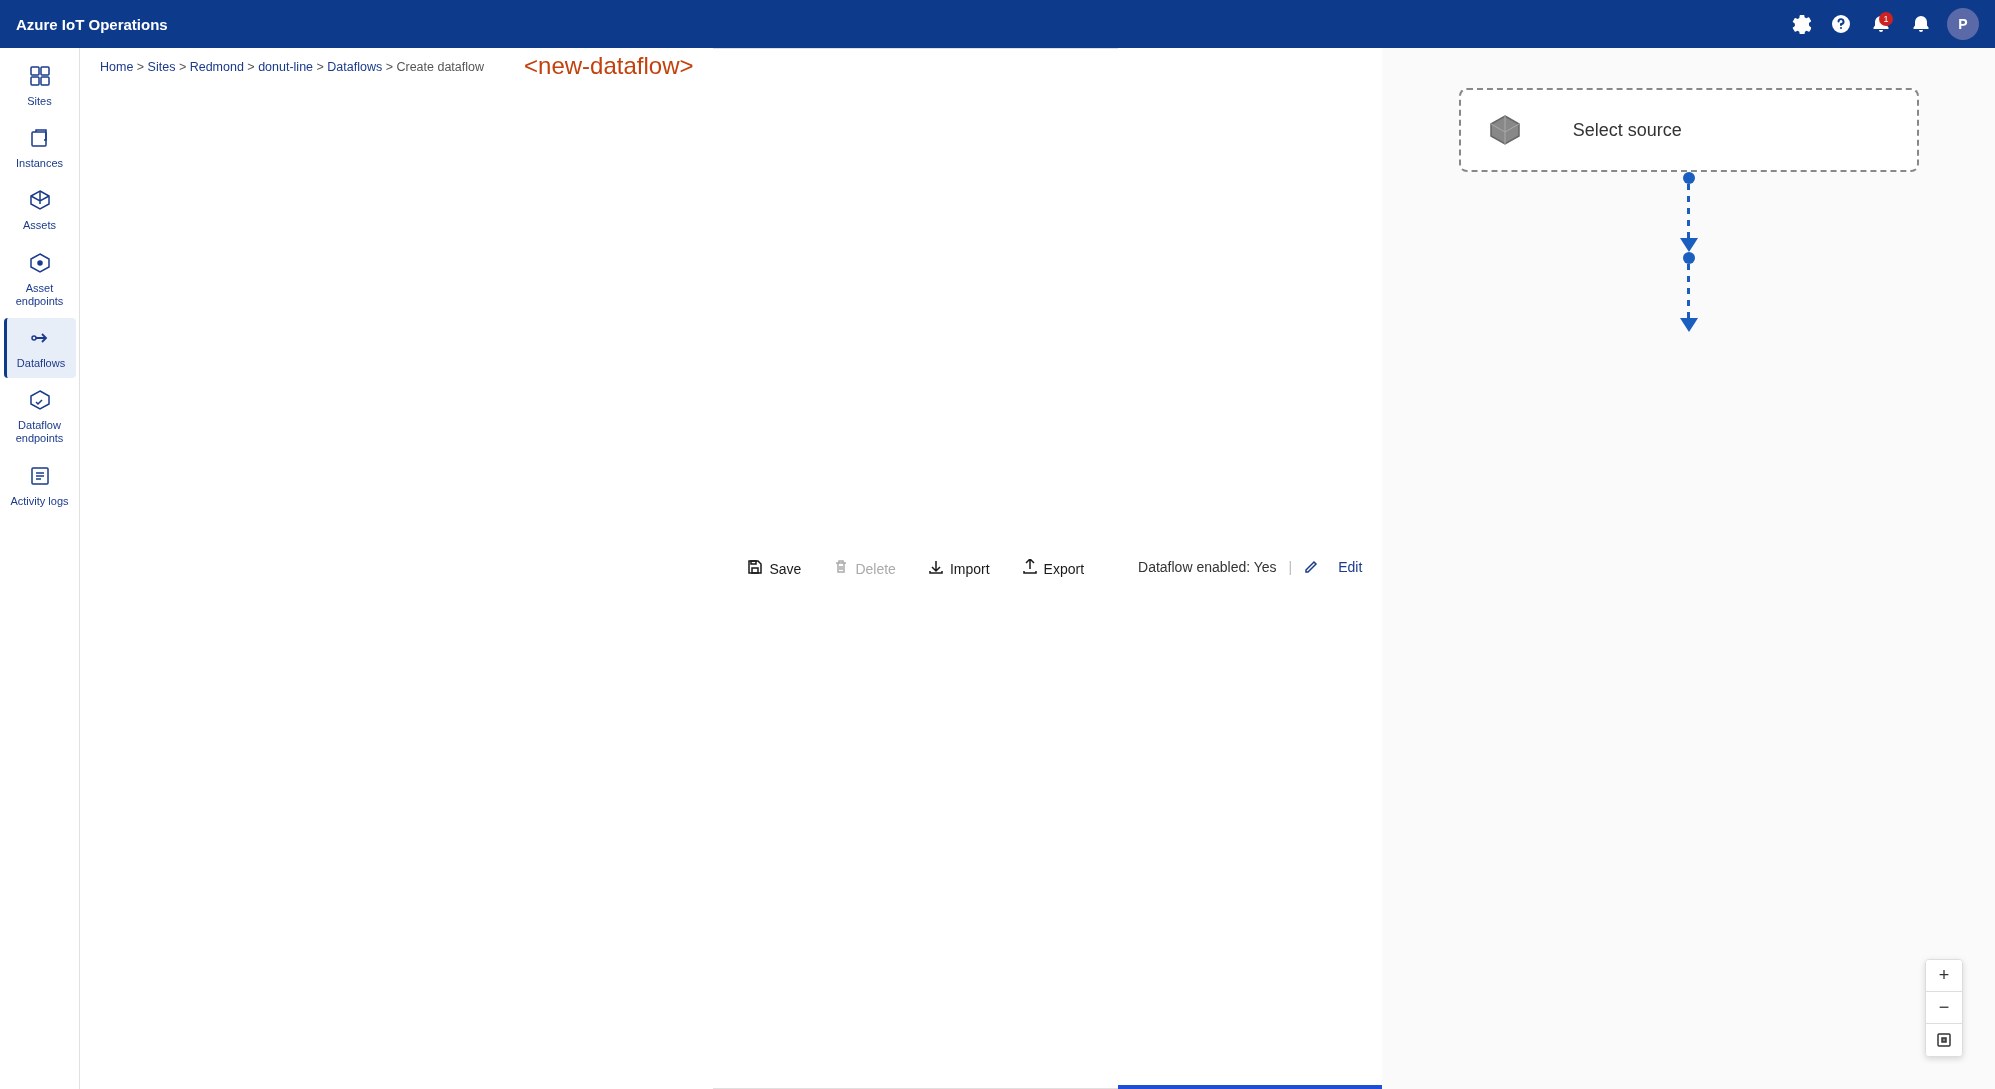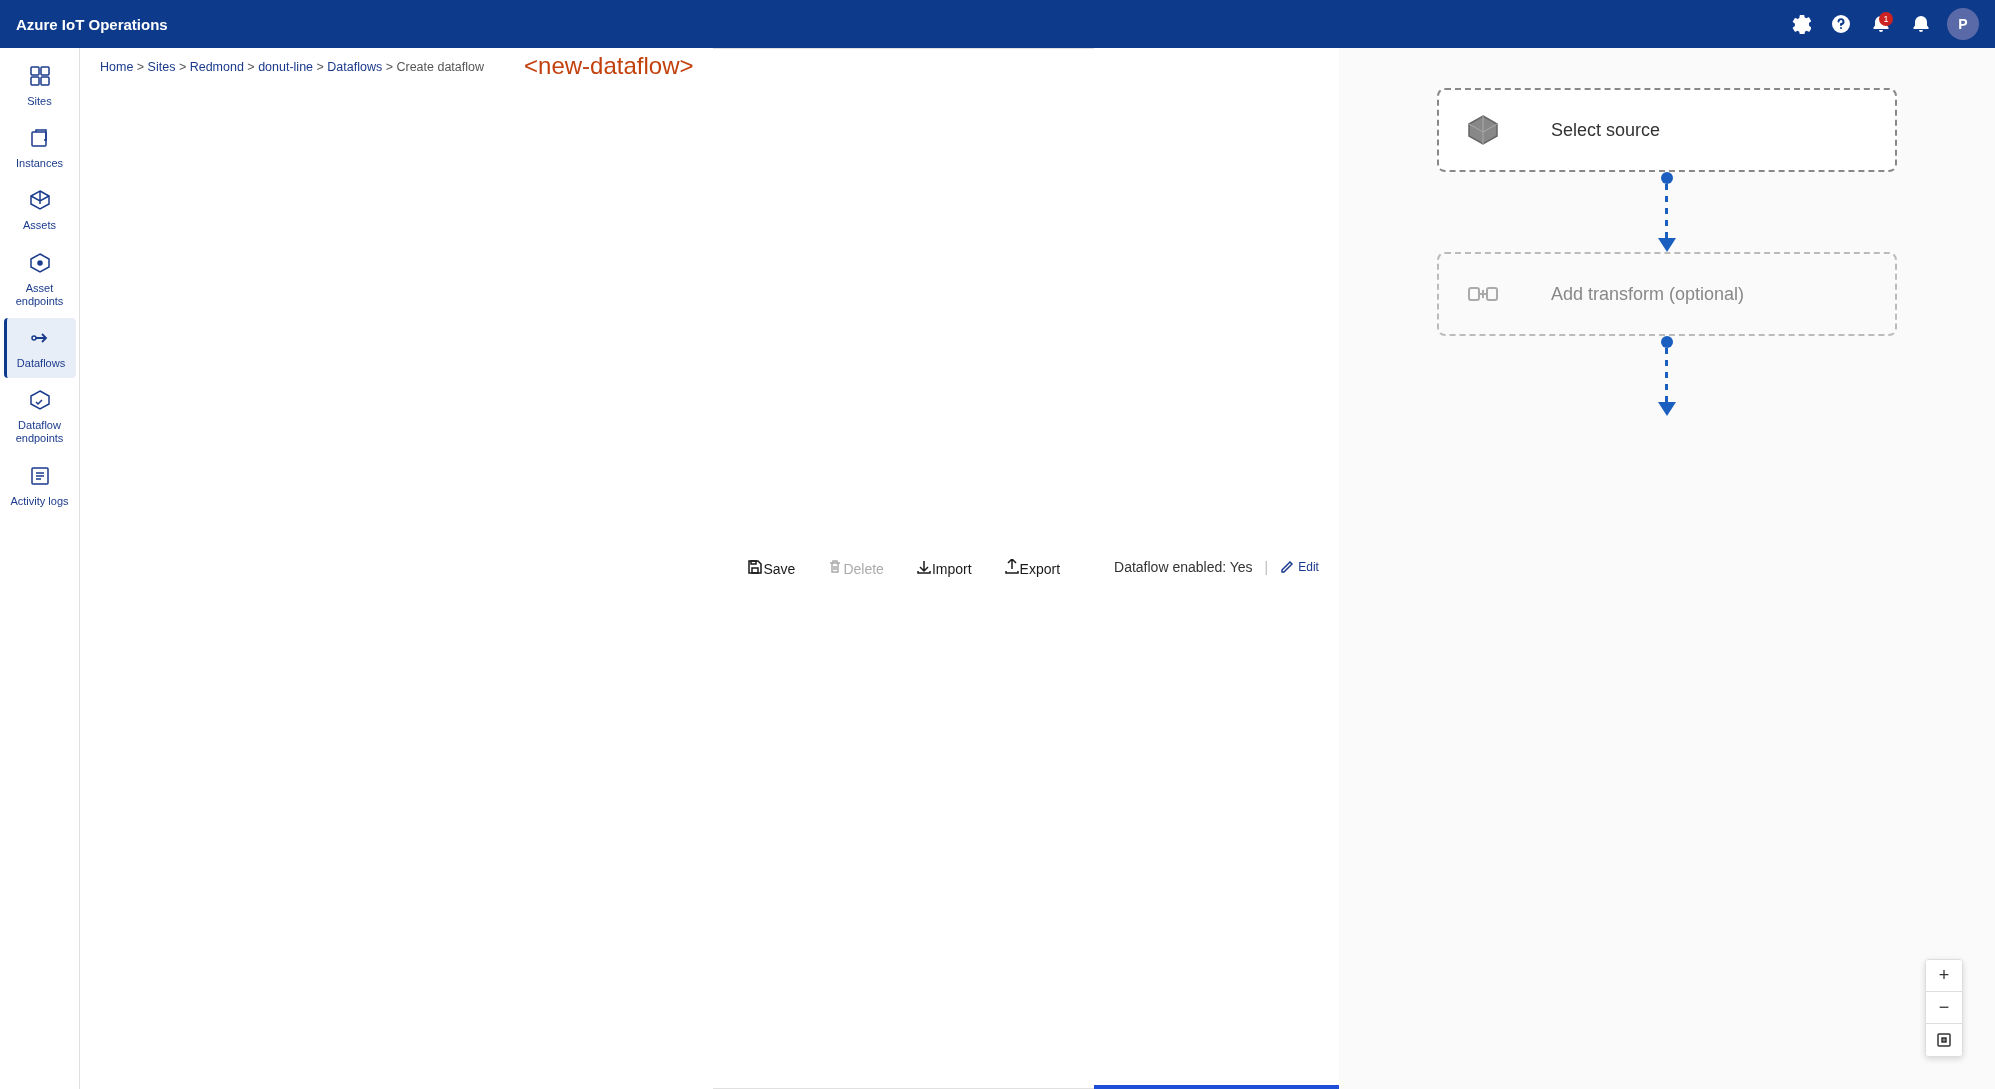--- a/index.html
+++ b/index.html
@@ -143,20 +143,21 @@
       align-items: center;
       gap: 4px;
       padding: 8px 20px;
       border-top: 1px solid #e0e0e0;
       border-bottom: 1px solid #e0e0e0;
       background: #fff;
     }
     .toolbar-btn {
       display: flex;
       align-items: center;
+      gap: 6px;
       padding: 6px 14px;
       background: white;
       border: none;
       cursor: pointer;
       font-size: 14px;
       color: #1a1a1a;
       border-radius: 2px;
     }
     .toolbar-btn.disabled { color: #aaa; cursor: default; }
     .toolbar-btn-icon { font-size: 16px; }
@@ -168,24 +169,24 @@
       gap: 8px;
       padding: 14px 20px;
       font-size: 14px;
       border-bottom: 4px solid #1d4ed8;
     }
     .status-text { color: #333; }
     .status-divider { color: #bbb; margin: 0 4px; }
     .edit-btn {
       display: flex;
       align-items: center;
-      gap: 4px;
+      gap: 20px;
       color: #1a3a8c;
       cursor: pointer;
-      font-size: 12px;
+      font-size: 14px;
       background: none;
       border: none;
       justify-content: flex-end;
     }
 
     
     .flow-canvas {
       flex: 1;
       position: relative;
       background: #fafafa;
@@ -490,31 +491,20 @@
         </div>
         <span class="flow-node-label">Select source</span>
       </div>
 
       <div class="flow-connector">
         <div class="connector-dot"></div>
         <div class="connector-line"></div>
         <div class="connector-arrow"></div>
       </div>
 
-      <div class="flow-node transform">
-        <div class="flow-node-icon">
-          <svg width="36" height="36" viewBox="0 0 36 36" fill="none" stroke="#aaa" stroke-width="2">
-            <rect x="4" y="12" width="10" height="12" rx="2"></rect>
-            <rect x="22" y="12" width="10" height="12" rx="2"></rect>
-            <line x1="14" y1="18" x2="22" y2="18"></line>
-            <line x1="18" y1="14" x2="18" y2="22"></line>
-          </svg>
-        </div>
-        <span class="flow-node-label">Add transform (optional)</span>
-      </div>
 
       <div class="flow-connector">
         <div class="connector-dot"></div>
         <div class="connector-line"></div>
         <div class="connector-arrow"></div>
       </div>
 
 
     </div>
   </div>

